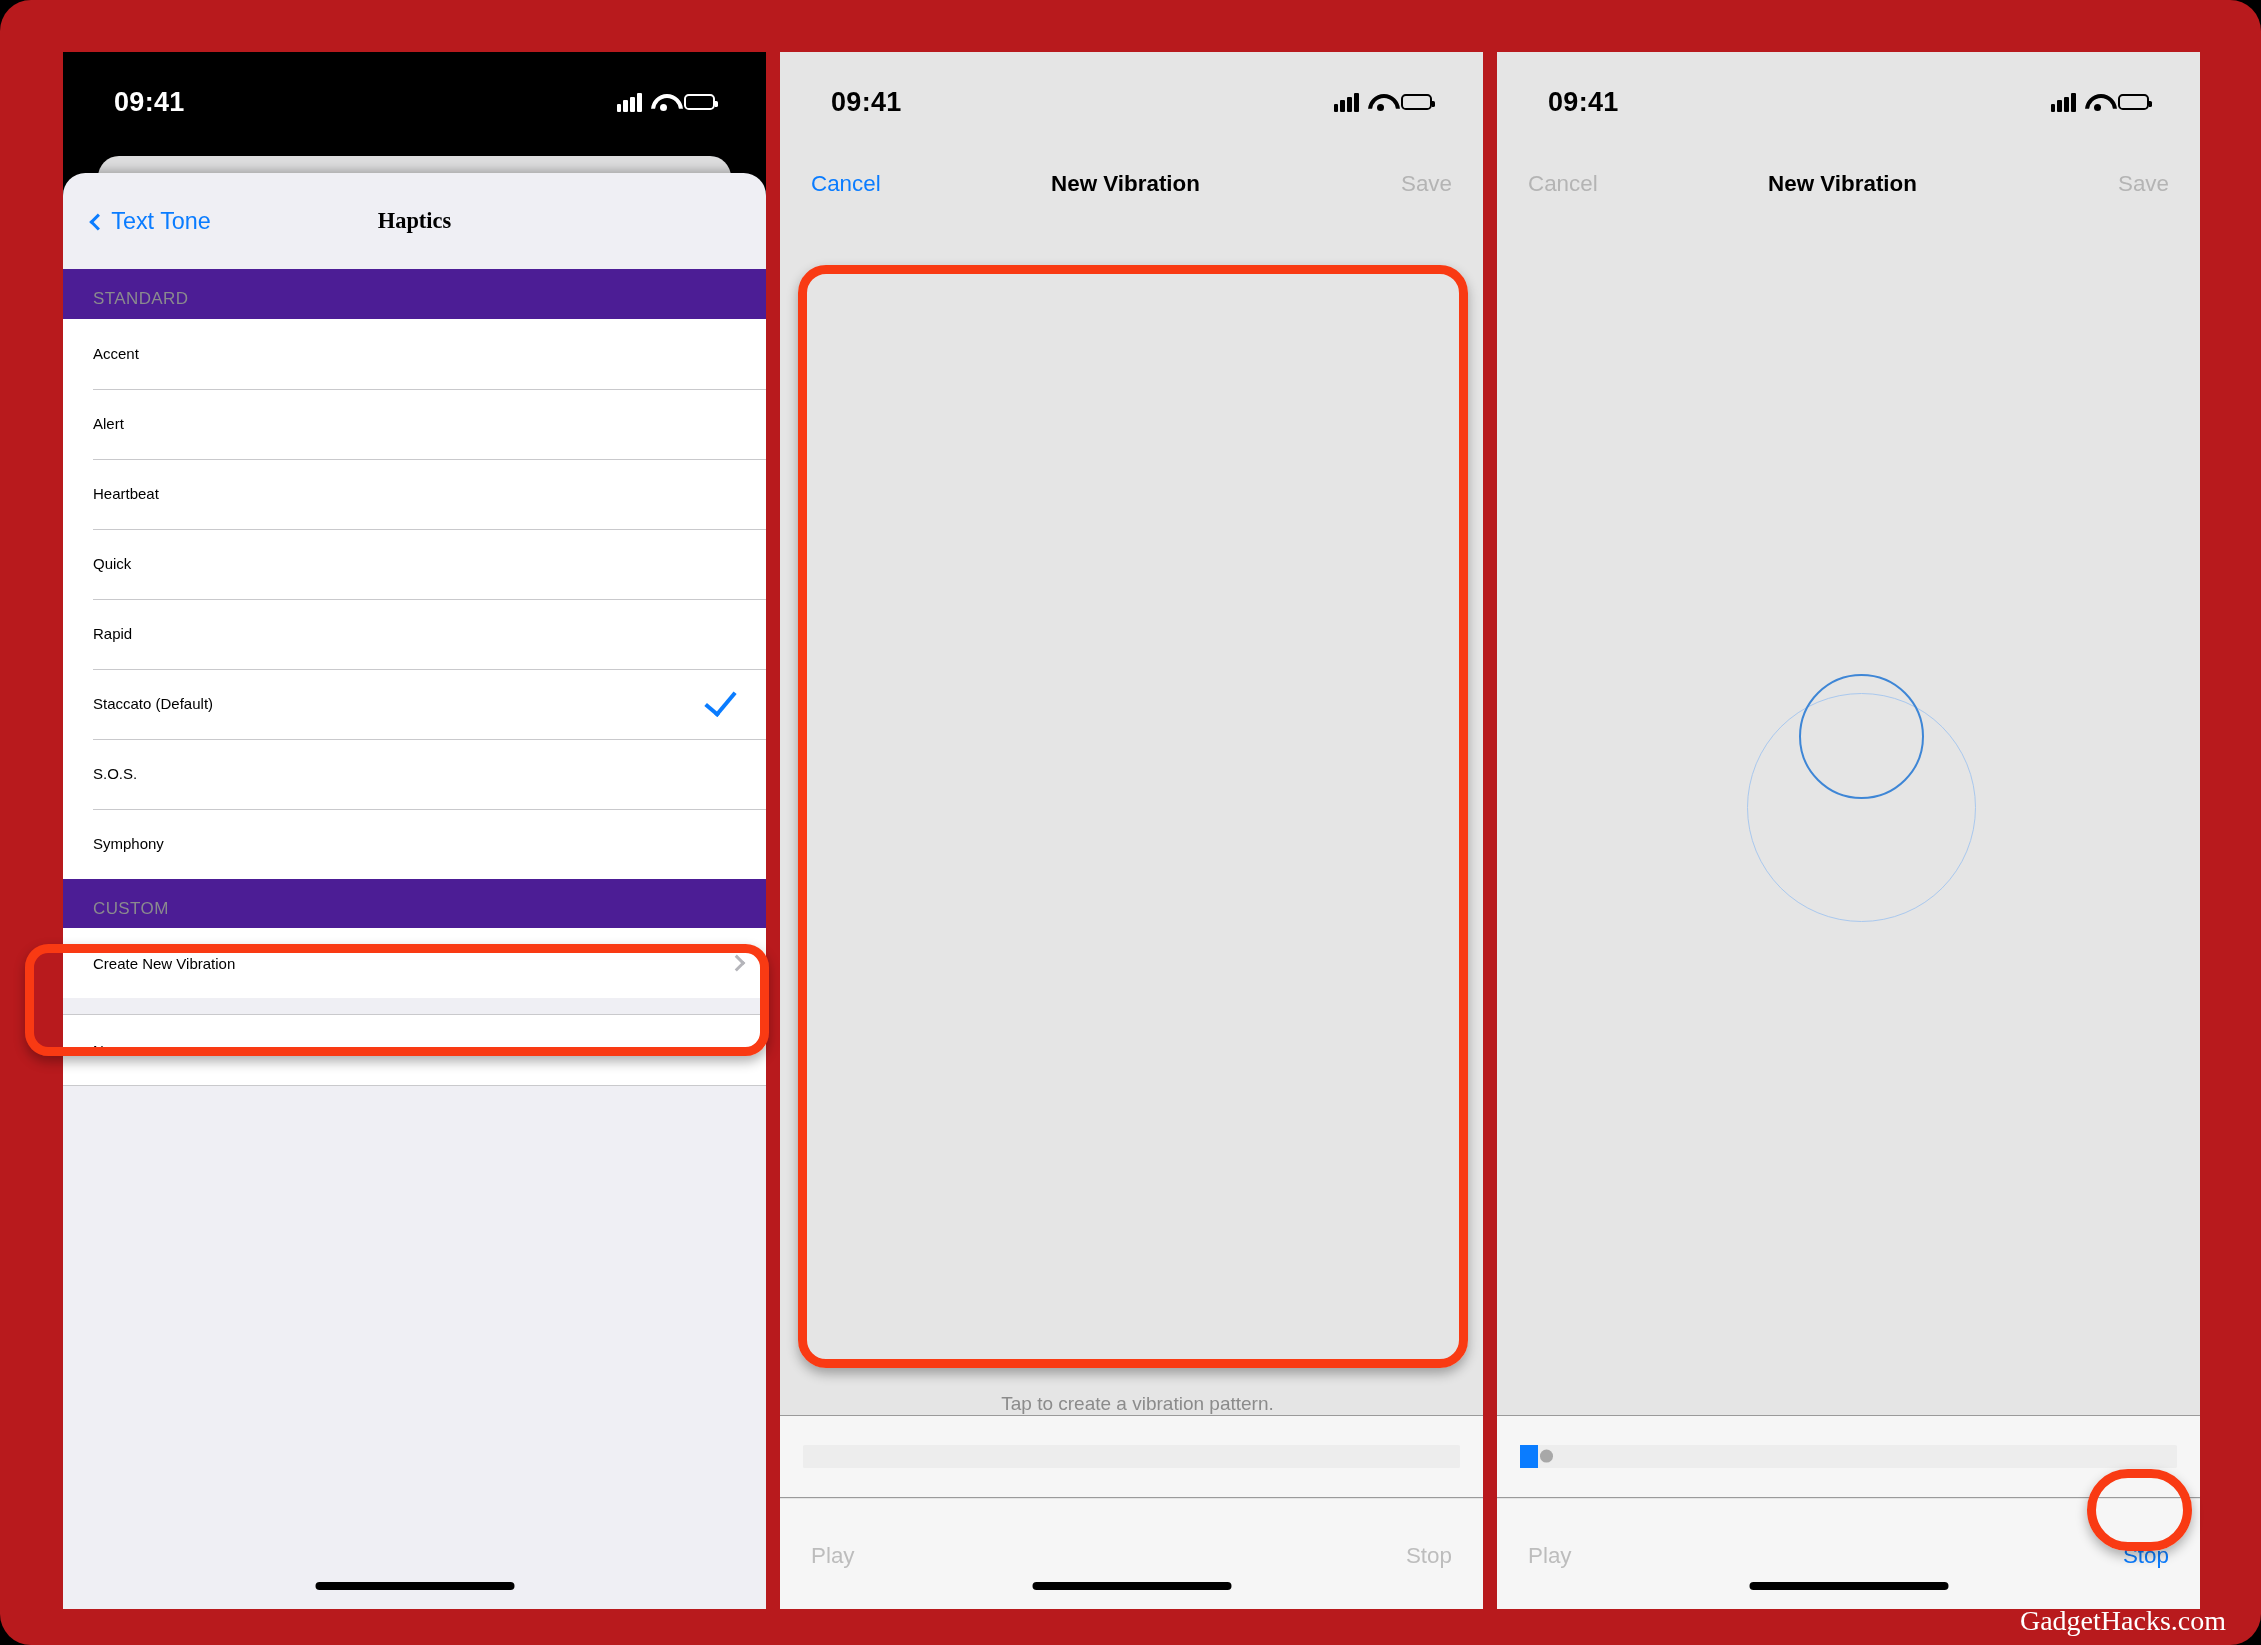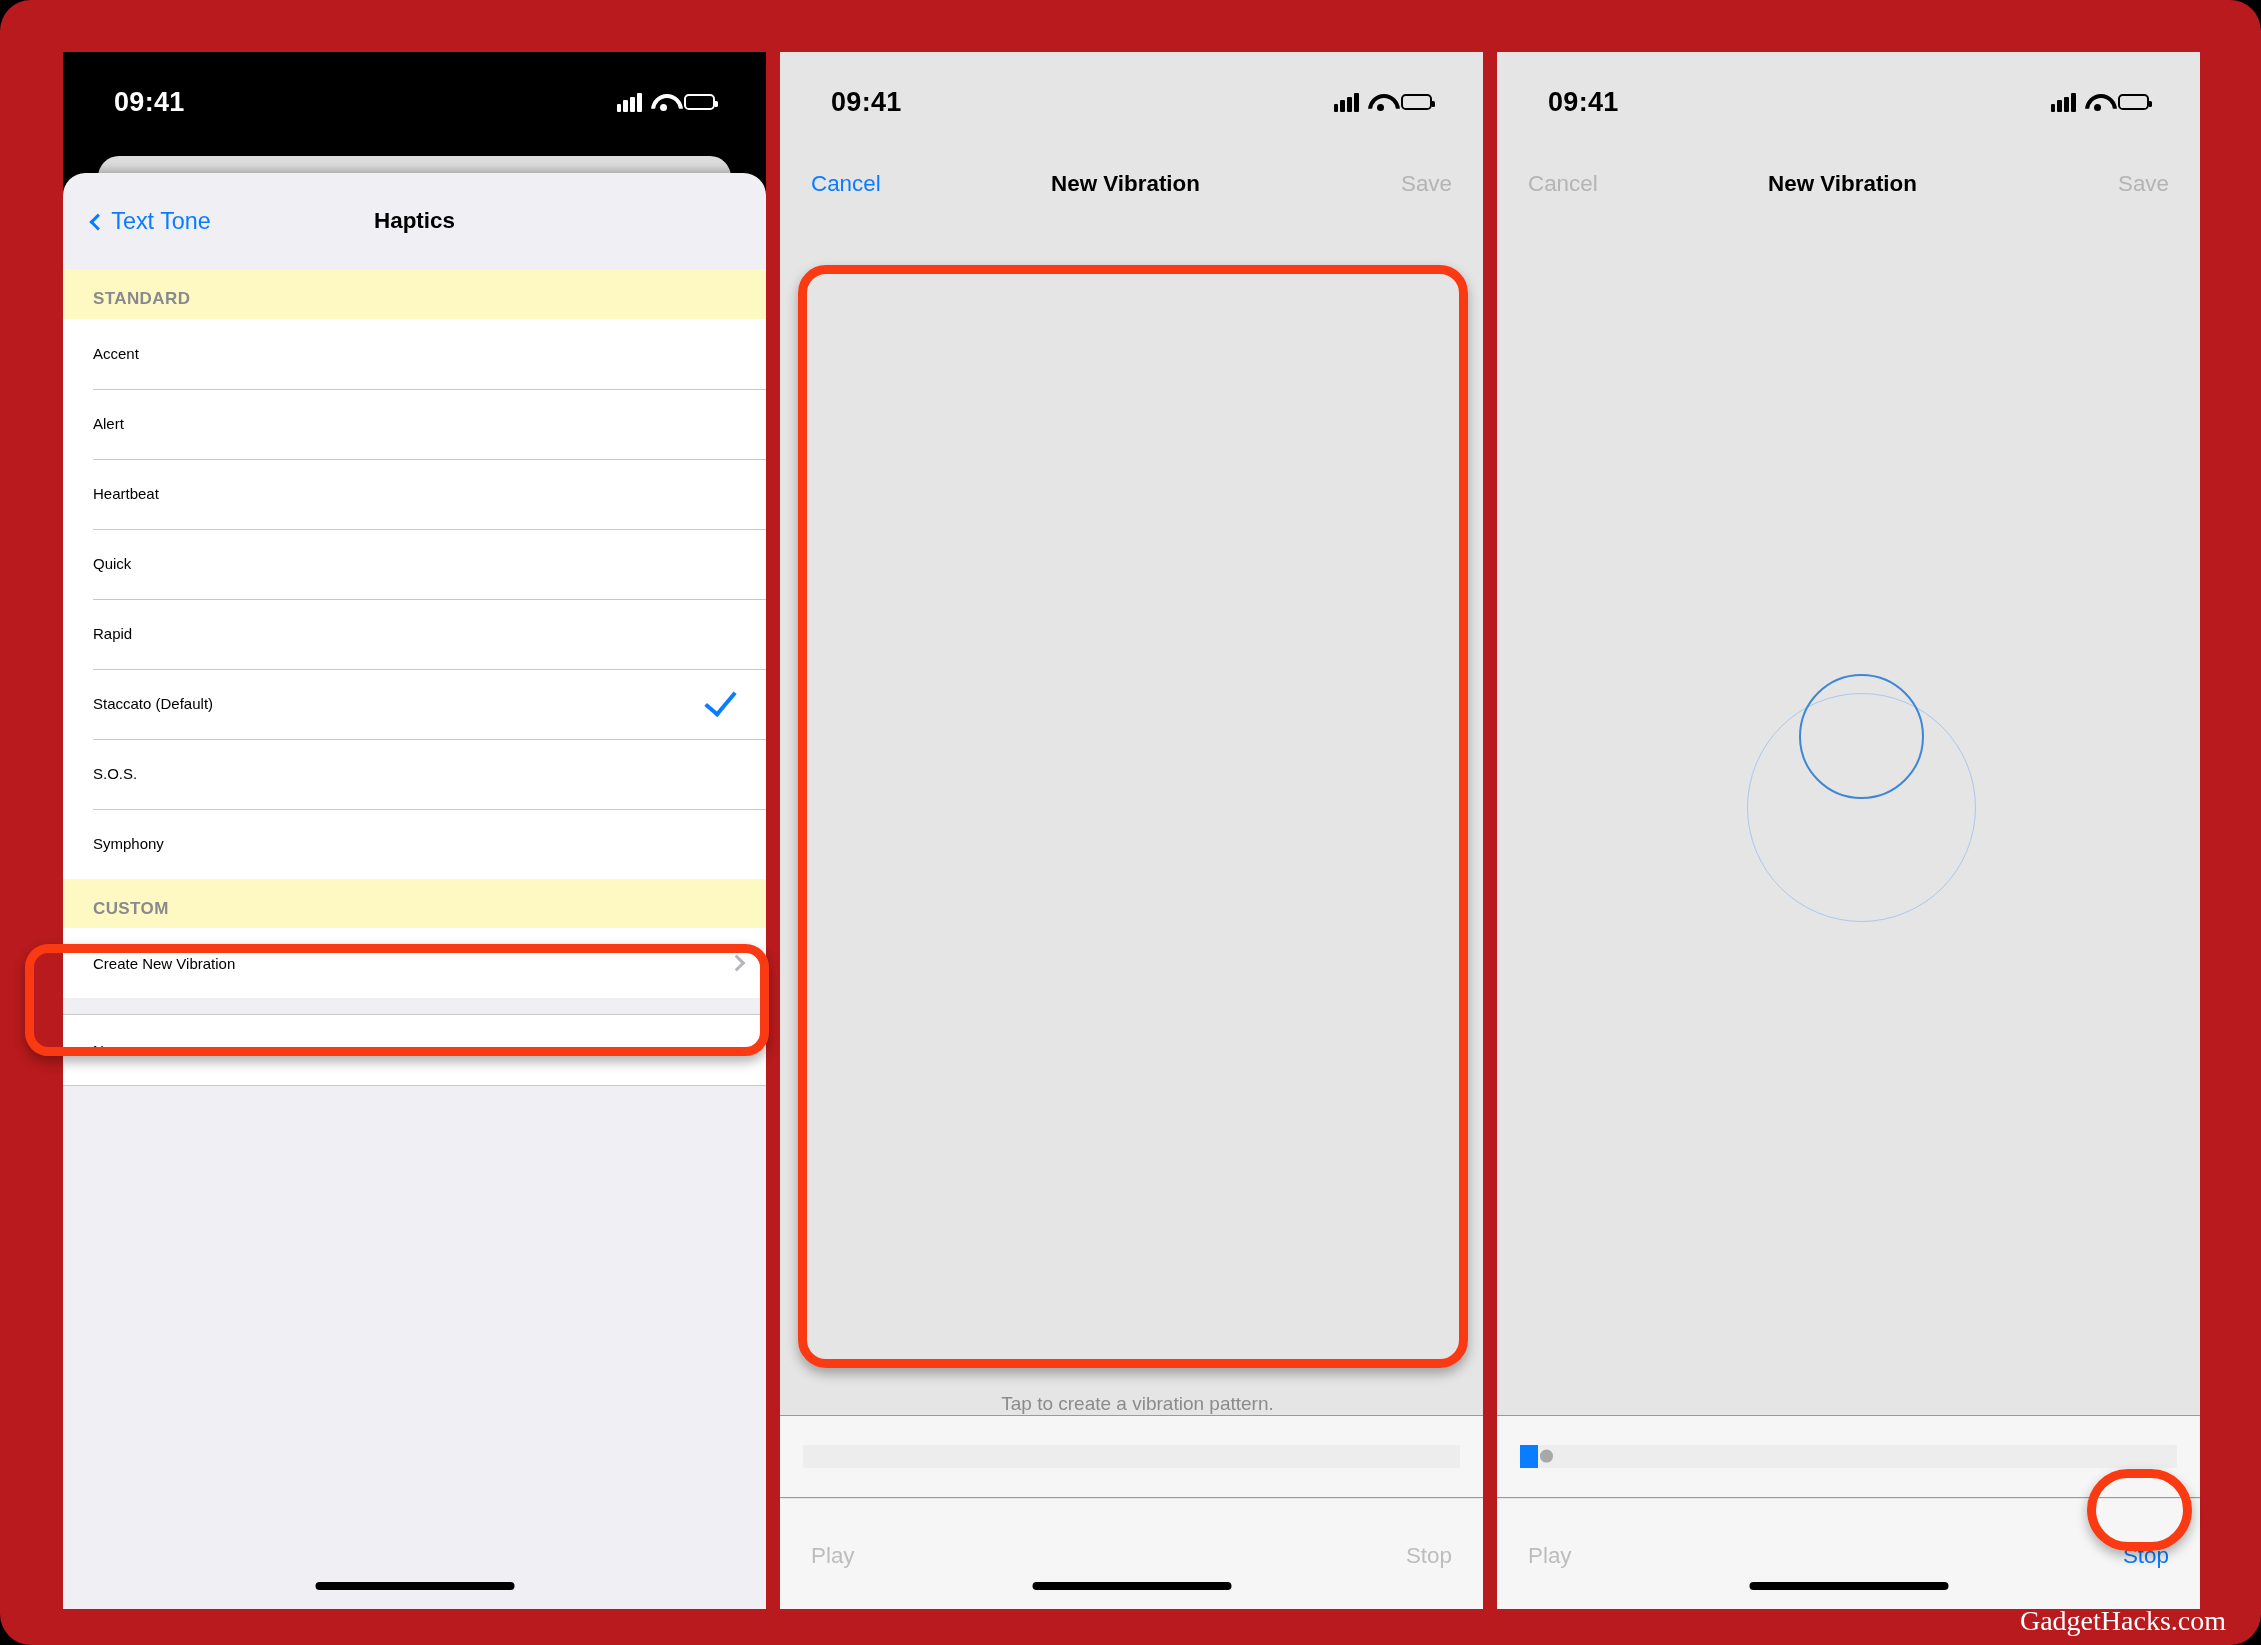--- a/index.html
+++ b/index.html
@@ -135,29 +135,29 @@
     transform: rotate(45deg);
     margin-top: 1.1px;
   }
   .nav-title {
     position: absolute;
     left: 0; right: 0;
     text-align: center;
     font-size: 22.4px;
     font-weight: bold;
     color: #000;
+    font-family: Liberation Serif, serif;
   }
 
   .sec-hdr {
     padding: 20px 0 9.6px 30px;
     font-size: 17px;
     color: #8A8A8E;
     letter-spacing: 0.4px;
-    background: #fef9c3;
-    font-weight: bold;
+    background: #4c1d95;
   }
   .list { background: #fff; }
   .row {
     position: relative;
     height: 70px;
     display: flex;
     align-items: center;
     padding: 0 23.4px 0 30px;
     background: #fff;
     font-size: 15px;

